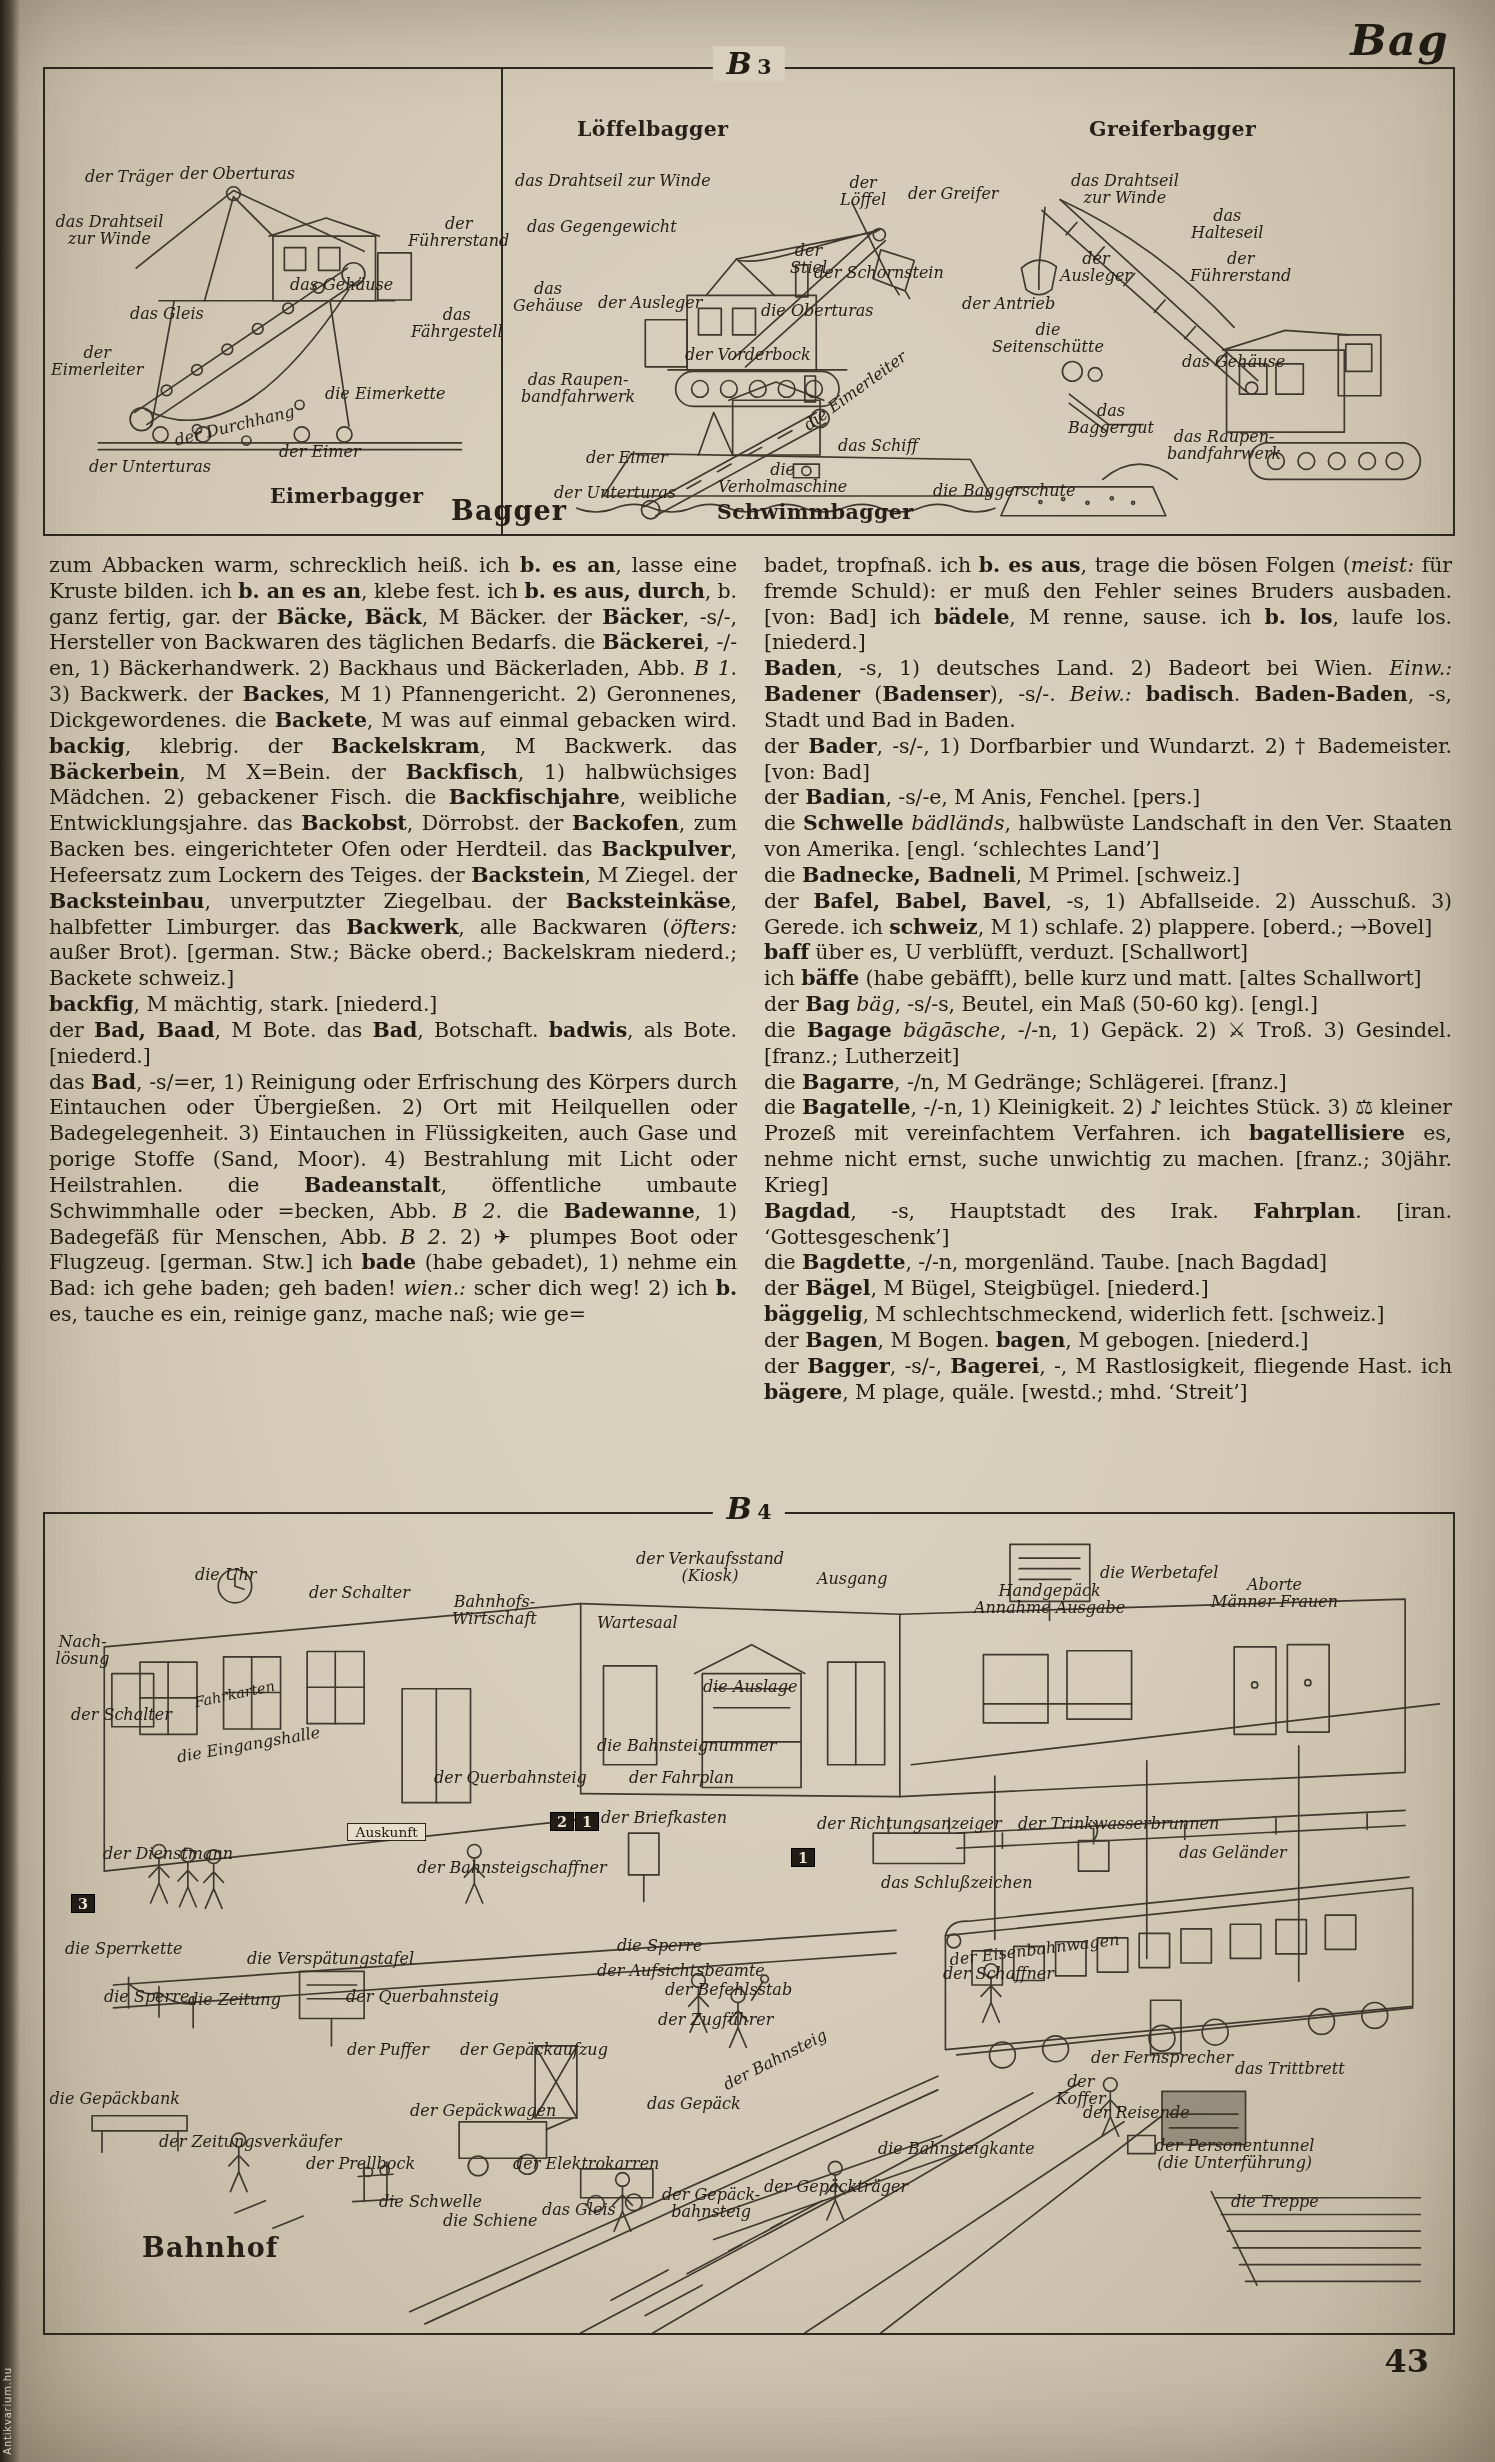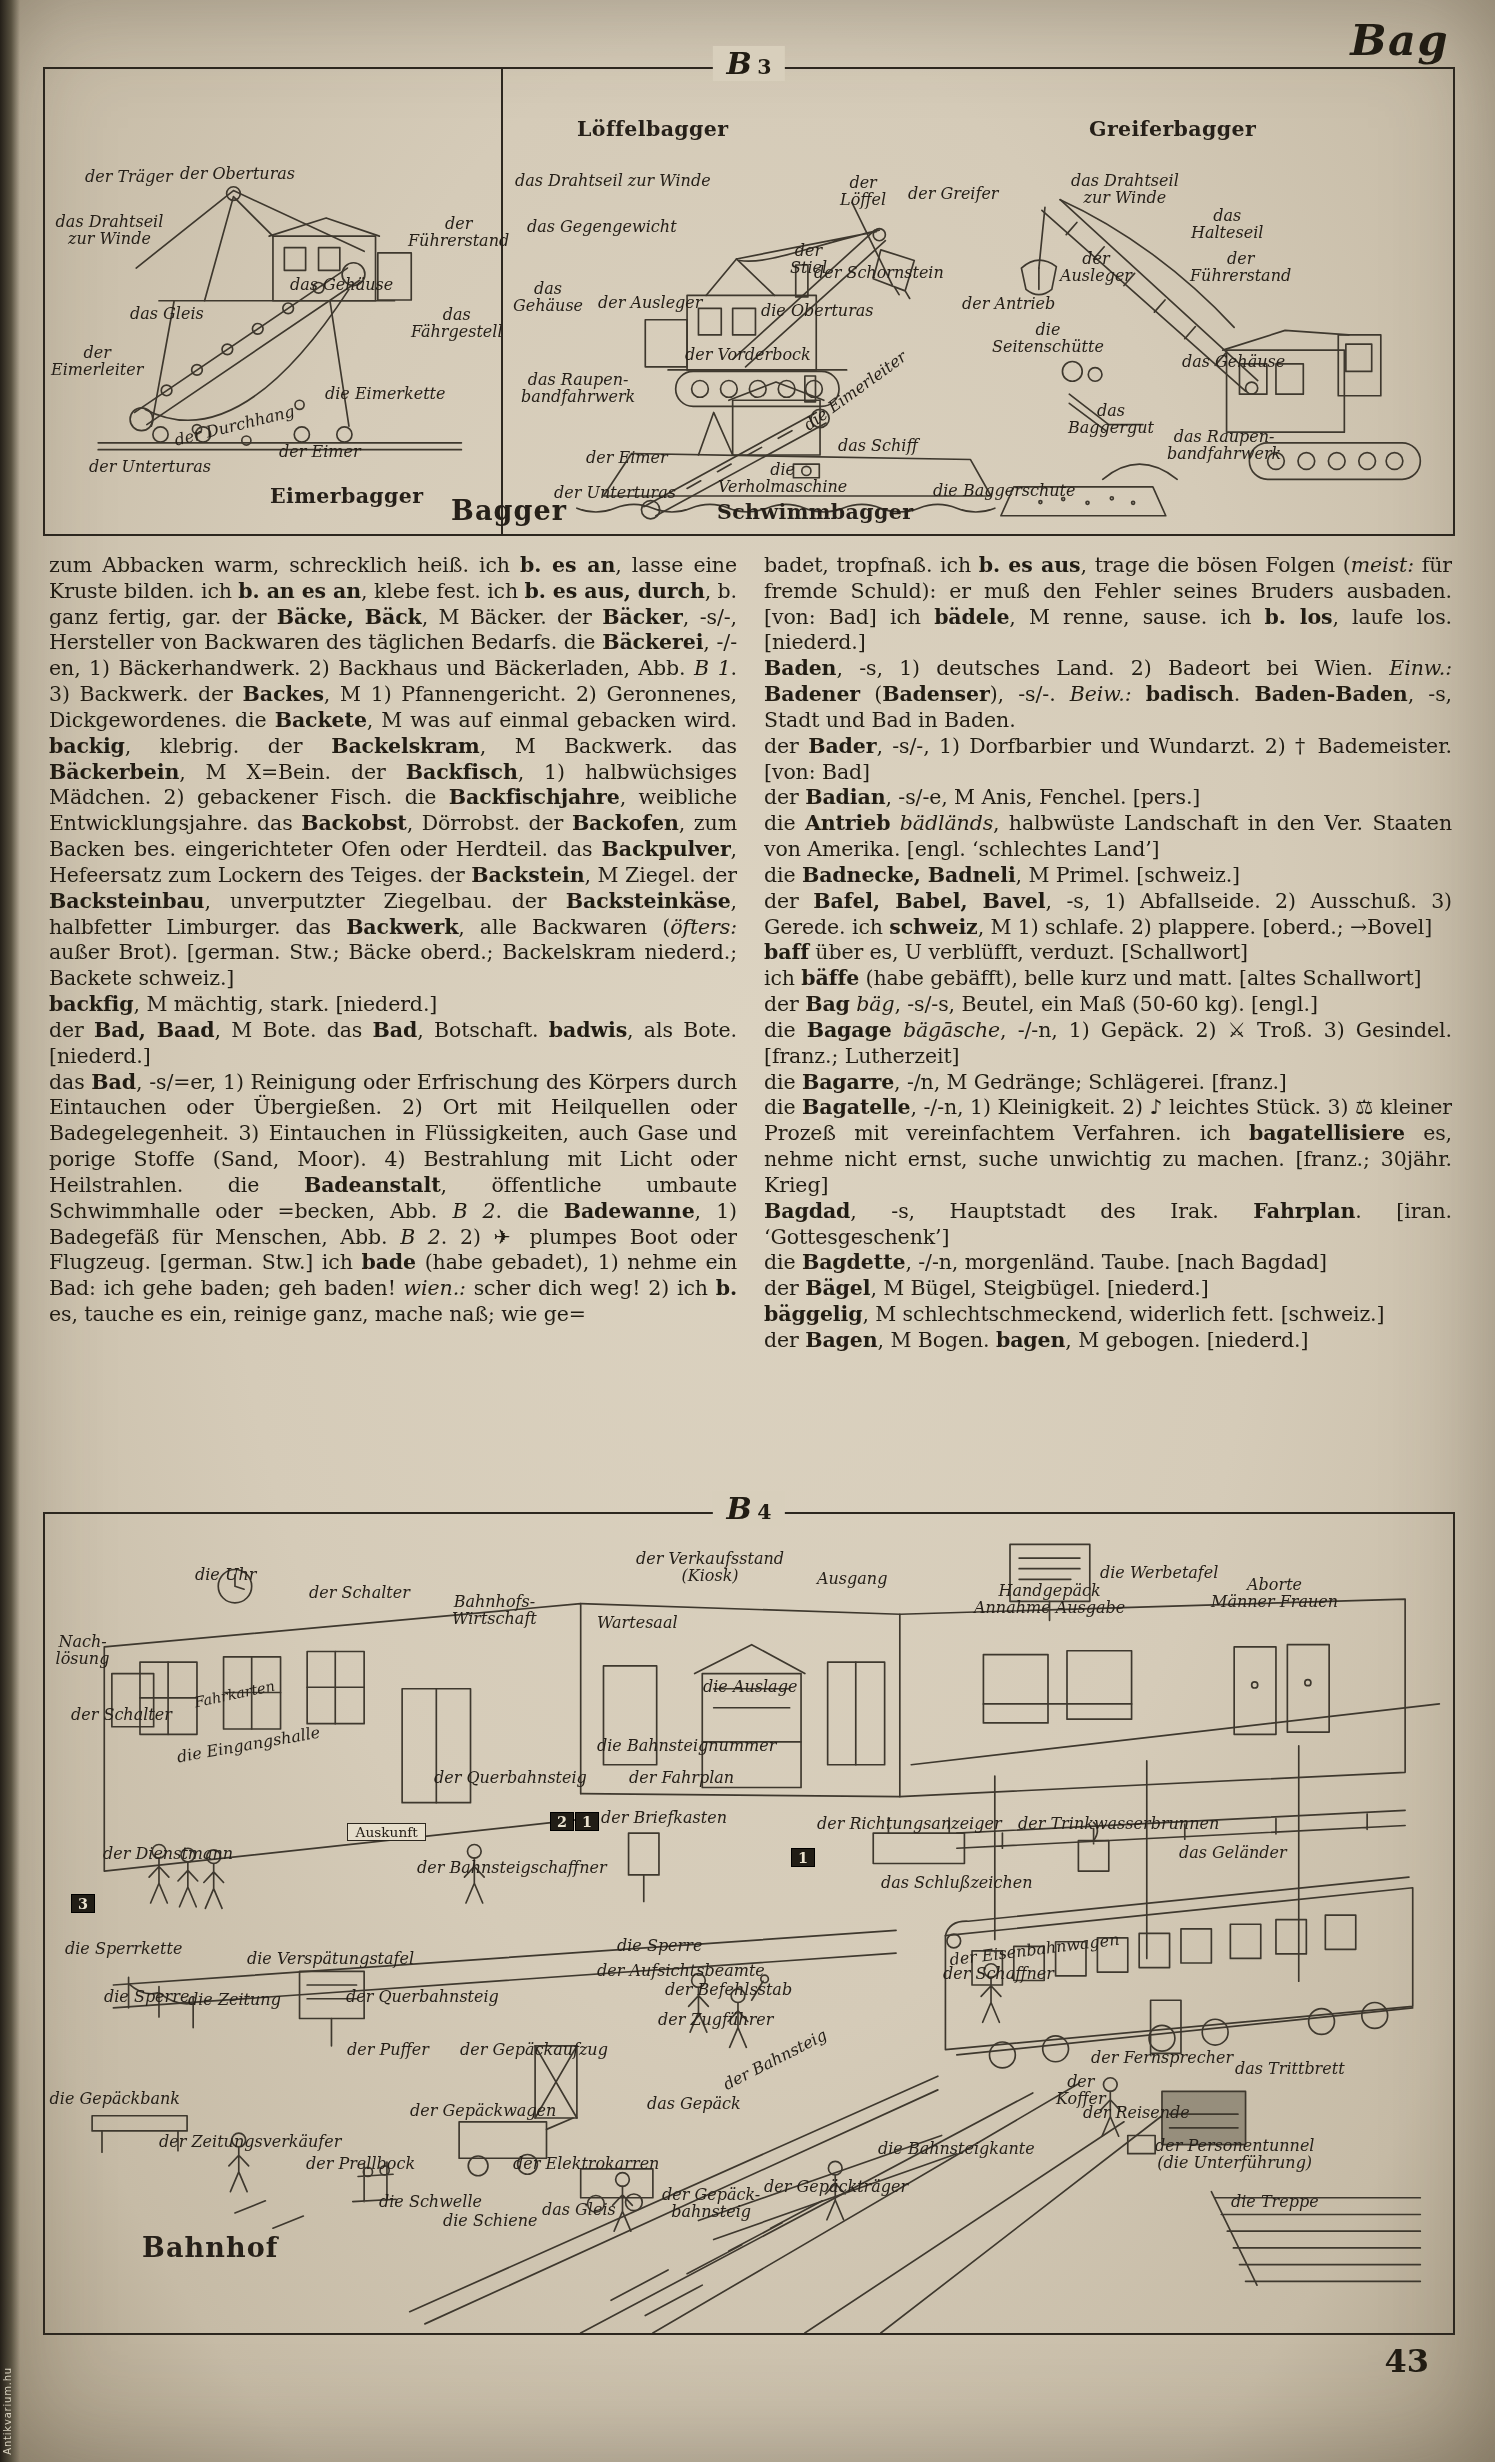--- a/index.html
+++ b/index.html
@@ -216,34 +216,35 @@
         <p>zum Abbacken warm, schrecklich heiß. ich <b>b. es an</b>, lasse eine Kruste bilden. ich <b>b. an es an</b>, klebe fest. ich <b>b. es aus, durch</b>, b. ganz fertig, gar. der <b>Bäcke, Bäck</b>, M Bäcker. der <b>Bäcker</b>, -s/-, Hersteller von Backwaren des täglichen Bedarfs. die <b>Bäckerei</b>, -/-en, 1) Bäckerhandwerk. 2) Backhaus und Bäckerladen, Abb. <i>B 1</i>. 3) Backwerk. der <b>Backes</b>, M 1) Pfannengericht. 2) Geronnenes, Dickgewordenes. die <b>Backete</b>, M was auf einmal gebacken wird. <b>backig</b>, klebrig. der <b>Backelskram</b>, M Backwerk. das <b>Bäckerbein</b>, M X=Bein. der <b>Backfisch</b>, 1) halbwüchsiges Mädchen. 2) gebackener Fisch. die <b>Backfischjahre</b>, weibliche Entwicklungsjahre. das <b>Backobst</b>, Dörrobst. der <b>Backofen</b>, zum Backen bes. eingerichteter Ofen oder Herdteil. das <b>Backpulver</b>, Hefeersatz zum Lockern des Teiges. der <b>Backstein</b>, M Ziegel. der <b>Backsteinbau</b>, unverputzter Ziegelbau. der <b>Backsteinkäse</b>, halbfetter Limburger. das <b>Backwerk</b>, alle Backwaren (<i>öfters:</i> außer Brot). [german. Stw.; Bäcke oberd.; Backelskram niederd.; Backete schweiz.]</p>
         <p><b>backfig</b>, M mächtig, stark. [niederd.]</p>
         <p>der <b>Bad, Baad</b>, M Bote. das <b>Bad</b>, Botschaft. <b>badwis</b>, als Bote. [niederd.]</p>
         <p>das <b>Bad</b>, -s/=er, 1) Reinigung oder Erfrischung des Körpers durch Eintauchen oder Übergießen. 2) Ort mit Heilquellen oder Badegelegenheit. 3) Eintauchen in Flüssigkeiten, auch Gase und porige Stoffe (Sand, Moor). 4) Bestrahlung mit Licht oder Heilstrahlen. die <b>Badeanstalt</b>, öffentliche umbaute Schwimmhalle oder =becken, Abb. <i>B 2</i>. die <b>Badewanne</b>, 1) Badegefäß für Menschen, Abb. <i>B 2</i>. 2) ✈ plumpes Boot oder Flugzeug. [german. Stw.] ich <b>bade</b> (habe gebadet), 1) nehme ein Bad: ich gehe baden; geh baden! <i>wien.:</i> scher dich weg! 2) ich <b>b.</b> es, tauche es ein, reinige ganz, mache naß; wie ge=</p>
       </div>
     <div class="col">
         <p>badet, tropfnaß. ich <b>b. es aus</b>, trage die bösen Folgen (<i>meist:</i> für fremde Schuld): er muß den Fehler seines Bruders ausbaden. [von: Bad] ich <b>bädele</b>, M renne, sause. ich <b>b. los</b>, laufe los. [niederd.]</p>
         <p><b>Baden</b>, -s, 1) deutsches Land. 2) Badeort bei Wien. <i>Einw.:</i> <b>Badener</b> (<b>Badenser</b>), -s/-. <i>Beiw.:</i> <b>badisch</b>. <b>Baden-Baden</b>, -s, Stadt und Bad in Baden.</p>
         <p>der <b>Bader</b>, -s/-, 1) Dorfbarbier und Wundarzt. 2) † Bademeister. [von: Bad]</p>
         <p>der <b>Badian</b>, -s/-e, M Anis, Fenchel. [pers.]</p>
-        <p>die <b>Antrieb</b> <i>bädländs</i>, halbwüste Landschaft in den Ver. Staaten von Amerika. [engl. ‘schlechtes Land’]</p>
+        <p>die <b>Schwelle</b> <i>bädländs</i>, halbwüste Landschaft in den Ver. Staaten von Amerika. [engl. ‘schlechtes Land’]</p>
         <p>die <b>Badnecke, Badneli</b>, M Primel. [schweiz.]</p>
         <p>der <b>Bafel, Babel, Bavel</b>, -s, 1) Abfallseide. 2) Ausschuß. 3) Gerede. ich <b>schweiz</b>, M 1) schlafe. 2) plappere. [oberd.; →Bovel]</p>
         <p><b>baff</b> über es, U verblüfft, verduzt. [Schallwort]</p>
         <p>ich <b>bäffe</b> (habe gebäfft), belle kurz und matt. [altes Schallwort]</p>
         <p>der <b>Bag</b> <i>bäg</i>, -s/-s, Beutel, ein Maß (50-60 kg). [engl.]</p>
         <p>die <b>Bagage</b> <i>bägāsche</i>, -/-n, 1) Gepäck. 2) ⚔ Troß. 3) Gesindel. [franz.; Lutherzeit]</p>
         <p>die <b>Bagarre</b>, -/n, M Gedränge; Schlägerei. [franz.]</p>
         <p>die <b>Bagatelle</b>, -/-n, 1) Kleinigkeit. 2) ♪ leichtes Stück. 3) ⚖ kleiner Prozeß mit vereinfachtem Verfahren. ich <b>bagatellisiere</b> es, nehme nicht ernst, suche unwichtig zu machen. [franz.; 30jähr. Krieg]</p>
         <p><b>Bagdad</b>, -s, Hauptstadt des Irak. <b>Fahrplan</b>. [iran. ‘Gottesgeschenk’]</p>
         <p>die <b>Bagdette</b>, -/-n, morgenländ. Taube. [nach Bagdad]</p>
         <p>der <b>Bägel</b>, M Bügel, Steigbügel. [niederd.]</p>
         <p><b>bäggelig</b>, M schlechtschmeckend, widerlich fett. [schweiz.]</p>
         <p>der <b>Bagen</b>, M Bogen. <b>bagen</b>, M gebogen. [niederd.]</p>
+        <p>der <b>Bagger</b>, -s/-, <b>Bagerei</b>, -, M Rastlosigkeit, fliegende Hast. ich <b>bägere</b>, M plage, quäle. [westd.; mhd. ‘Streit’]</p>
       </div>
   </main>
 
   <section class="figure-box fig-b4">
     <div class="fig-tag">
       <span class="tag-letter">B</span><span class="tag-number">4</span>
     </div>
     <svg class="fig-art" viewBox="0 0 1853 1078" preserveAspectRatio="none">
       <defs>
         <g id="person" stroke="#3e382e" stroke-width="2.2" fill="none" stroke-linecap="round">

